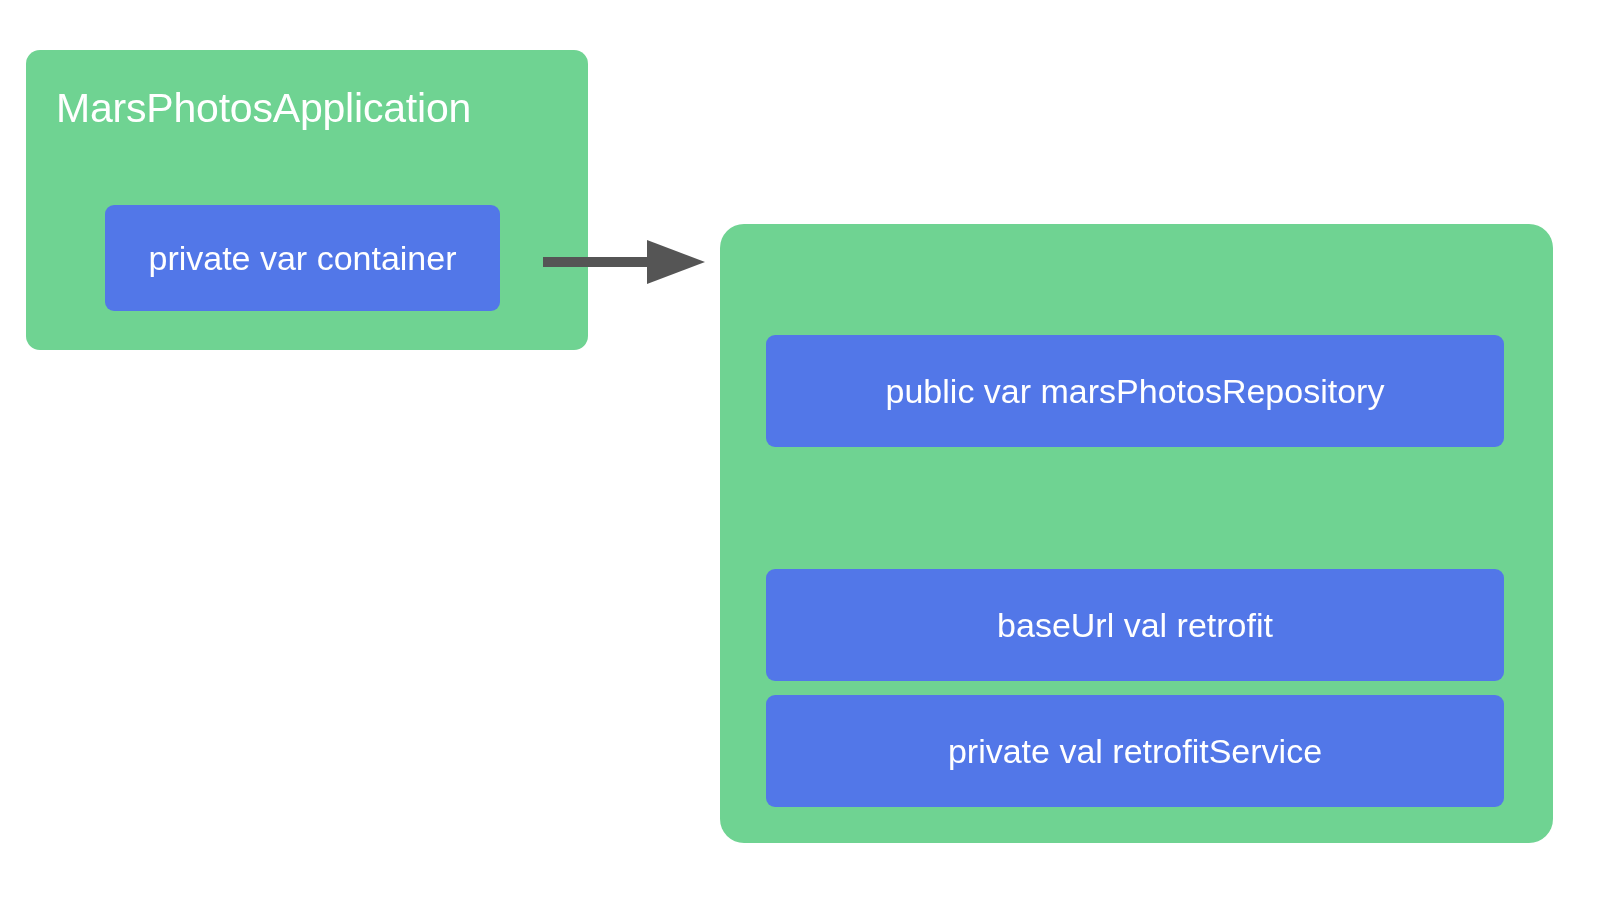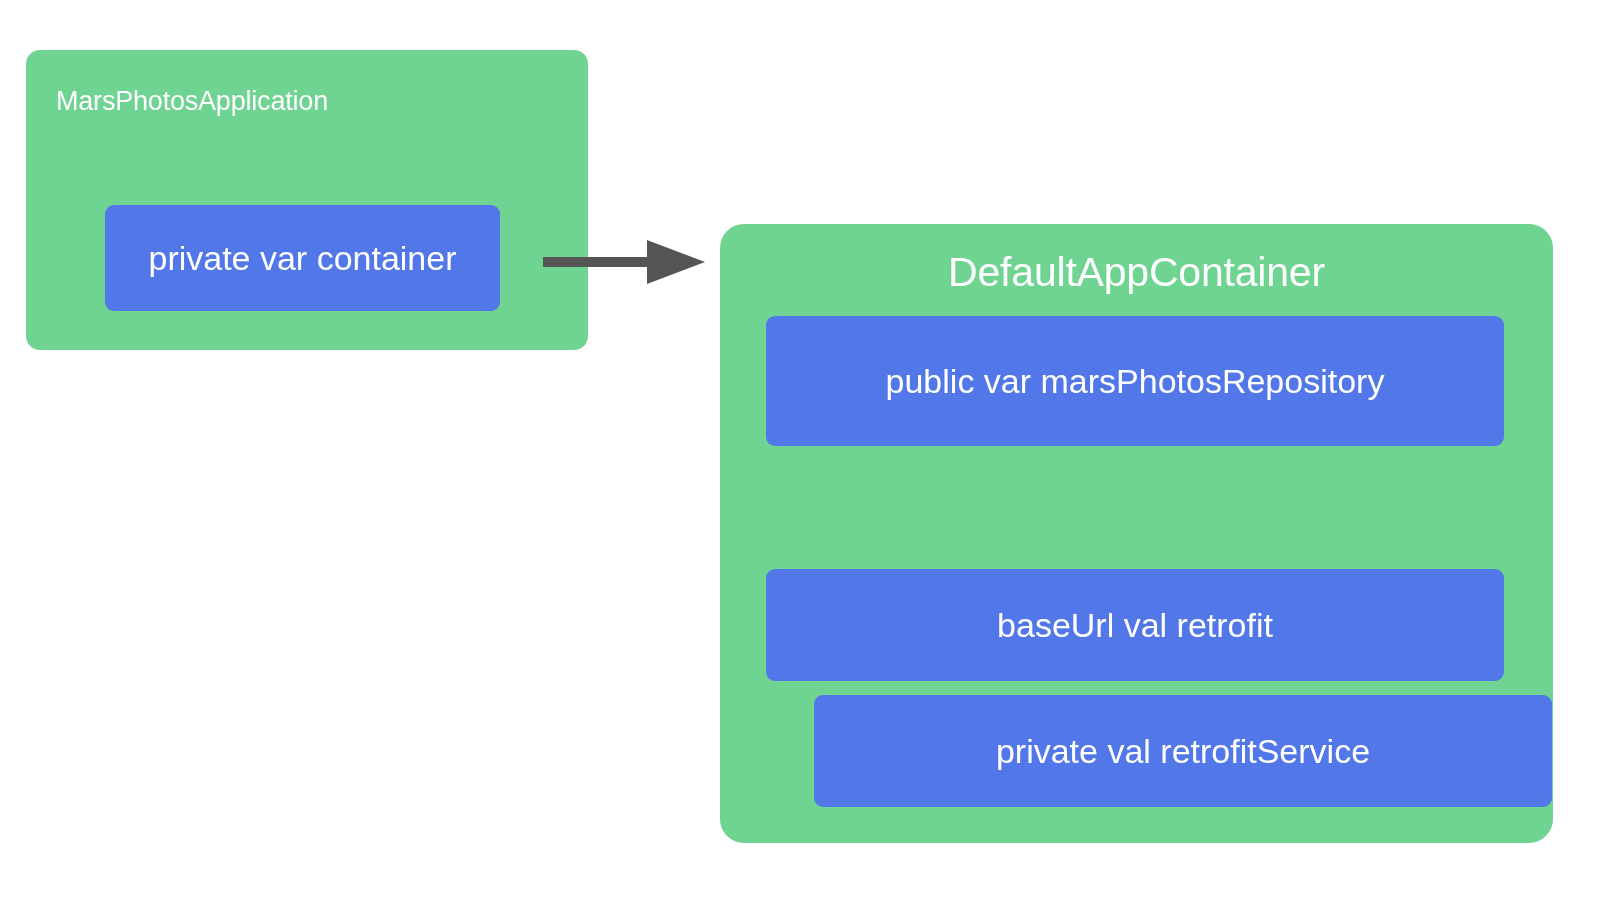--- a/index.html
+++ b/index.html
@@ -52,21 +52,21 @@
     position: absolute;
     color: #ffffff;
     font-weight: 400;
     line-height: 1;
     white-space: nowrap;
   }
 
   #app-class-title {
     left: 30px;
     top: 38px;
-    font-size: 27px;
+    font-size: 41px;
     letter-spacing: -0.2px;
   }
 
   #container-class-title {
     left: 0;
     right: 0;
     top: 28px;
     text-align: center;
     font-size: 41px;
     letter-spacing: -0.2px;
@@ -102,24 +102,24 @@
   #app-member-container .member-label { text-align: center; }
 
   
   .container-member {
     left: 46px;
     width: 738px;
     justify-content: center;
   }
   .container-member .member-label { text-align: center; }
 
-  #container-member-0 { top: 92px;  height: 130px; }
+  #container-member-0 { top: 111px;  height: 112px; }
   #container-member-1 { top: 219px; height: 112px; }
   #container-member-2 { top: 345px; height: 112px; }
-  #container-member-3 { top: 471px; height: 112px; margin-left: 48px; }
+  #container-member-3 { top: 471px; height: 112px; }
 
   
   #dependency-arrow {
     position: absolute;
     left: 535px;
     top: 236px;
     width: 180px;
     height: 52px;
   }
 </style>
@@ -139,21 +139,20 @@
 
   <svg id="dependency-arrow" viewBox="0 0 180 52" xmlns="http://www.w3.org/2000/svg">
     <g fill="#555555">
       <rect x="8" y="21" width="110" height="10"></rect>
       <polygon points="112,4 170,26 112,48"></polygon>
     </g>
   </svg>
 
   <div class="class-box" id="container-class-box">
 
-    <div class="class-title" id="container-class-title">DefaultAppContainer</div>
 
     <div class="member-box container-member" id="container-member-0">
       <span class="member-label">public var marsPhotosRepository</span>
     </div>
 
 
     <div class="member-box container-member" id="container-member-2">
       <span class="member-label">baseUrl val retrofit</span>
     </div>
 

